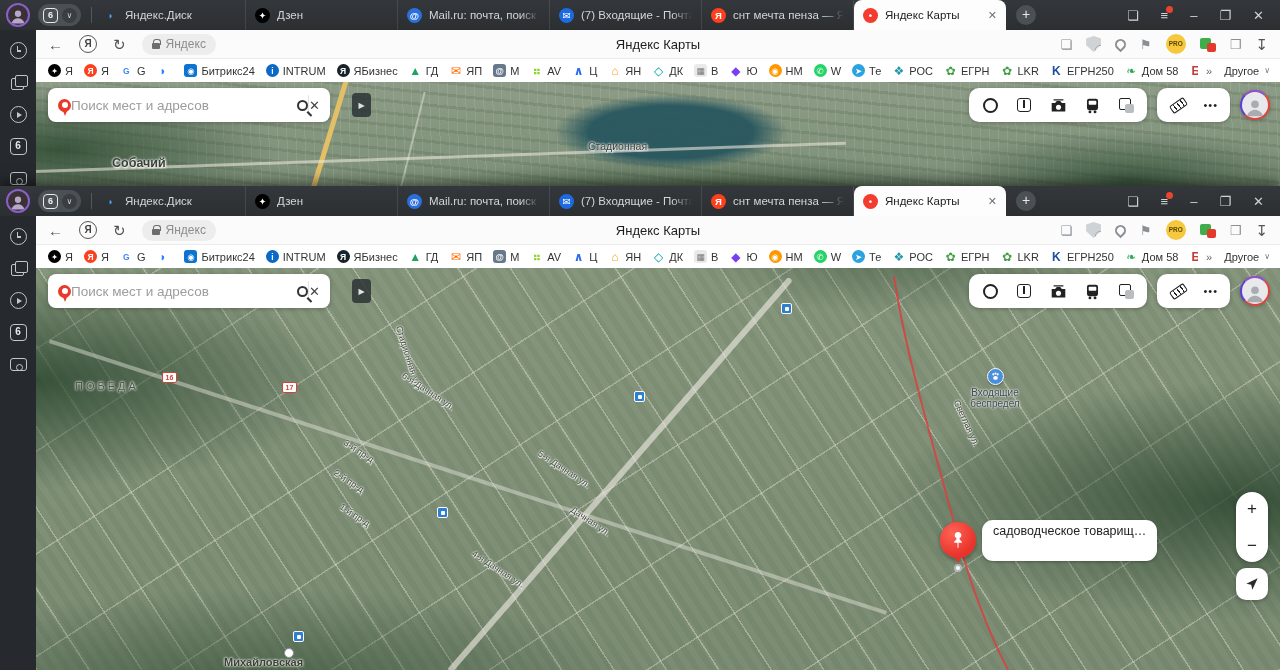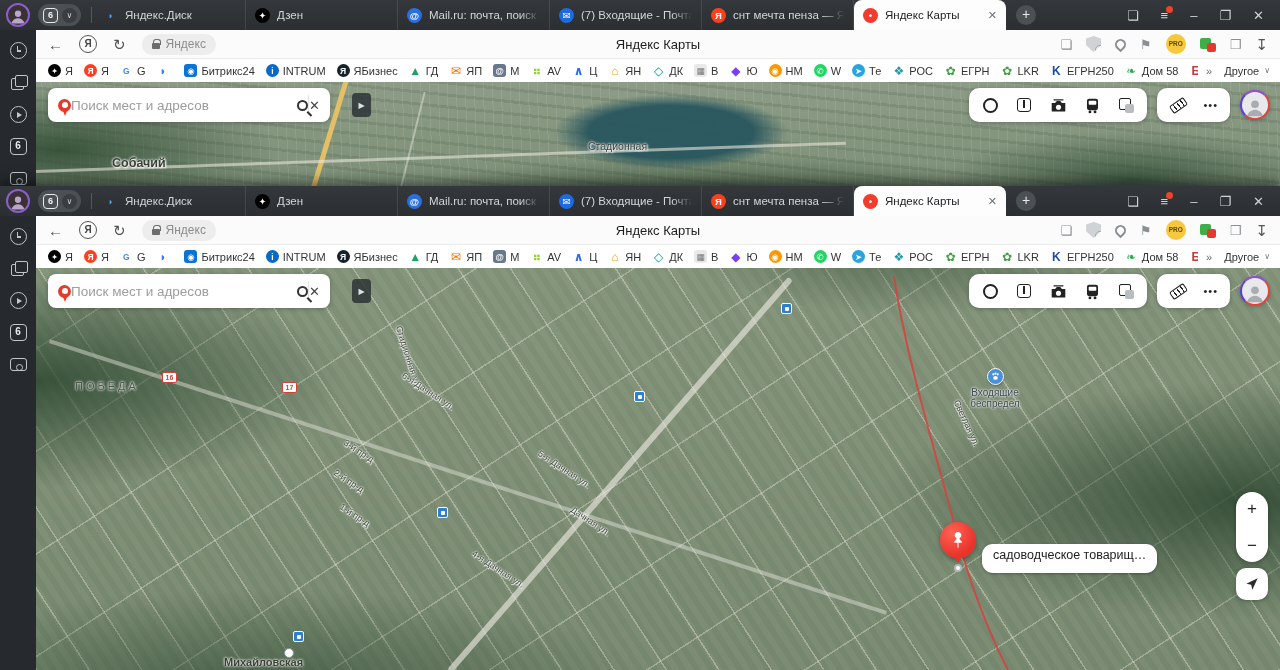--- a/index.html
+++ b/index.html
@@ -156,21 +156,21 @@
   .poi-t { display:block; color:#3f4a54; font-size:10px; line-height:11px; text-shadow:0 0 2px #fff,0 0 3px #fff; margin-top:1px; }
   .stop { position:absolute; width:15px; height:11px; background:#fff; border:1.2px solid #cf4436; border-radius:2px;
     color:#cf4436; font-size:7px; font-weight:bold; line-height:9px; text-align:center; }
   .transit { position:absolute; width:11px; height:11px; background:#2f7fd0; border:1.2px solid #fff; border-radius:2px; }
   .transit:after { content:""; position:absolute; left:2.5px; top:2.5px; width:4px; height:4px; background:#fff; border-radius:1px; }
   .route { position:absolute; left:0; top:0; width:100%; height:100%; pointer-events:none; }
   .map-pin { position:absolute; left:904px; top:254px; width:36px; height:36px; background:radial-gradient(circle at 35% 30%,#ff6354,#e8322a 70%);
     border-radius:50%; box-shadow:0 2px 5px rgba(0,0,0,.35); display:flex; align-items:center; justify-content:center; z-index:6; }
   .map-pin:after { content:""; position:absolute; left:14px; top:34px; border-left:4px solid transparent; border-right:4px solid transparent; border-top:7px solid #e8322a; }
   .map-pin svg { width:20px; height:20px; }
-  .pin-label { position:absolute; left:946px; top:276px; height:29px; background:#fff; border-radius:11px;
+  .pin-label { position:absolute; left:946px; top:252px; height:41px; background:#fff; border-radius:11px;
     box-shadow:0 1px 3px rgba(0,0,0,.3); color:#222; font-size:12.5px; line-height:23px; padding:0 11px; white-space:nowrap; z-index:6; }
   .waydot { position:absolute; left:918px; top:296px; width:8px; height:8px; background:#fff; border:2px solid #b3b8bc; border-radius:50%; z-index:5; }
   .zoomctl { position:absolute; left:1200px; top:224px; width:32px; height:70px; background:#fff; border-radius:16px;
     box-shadow:0 1px 4px rgba(0,0,0,.3); display:flex; flex-direction:column; align-items:center; justify-content:space-between; padding:8px 0; z-index:6; }
   .z-in,.z-out { font-size:17px; color:#222; line-height:1; }
   .locate { position:absolute; left:1200px; top:300px; width:32px; height:32px; background:#fff; border-radius:10px;
     box-shadow:0 1px 4px rgba(0,0,0,.3); display:flex; align-items:center; justify-content:center; z-index:6; }
   .locate svg { width:16px; height:16px; }
 </style>
 </head>

